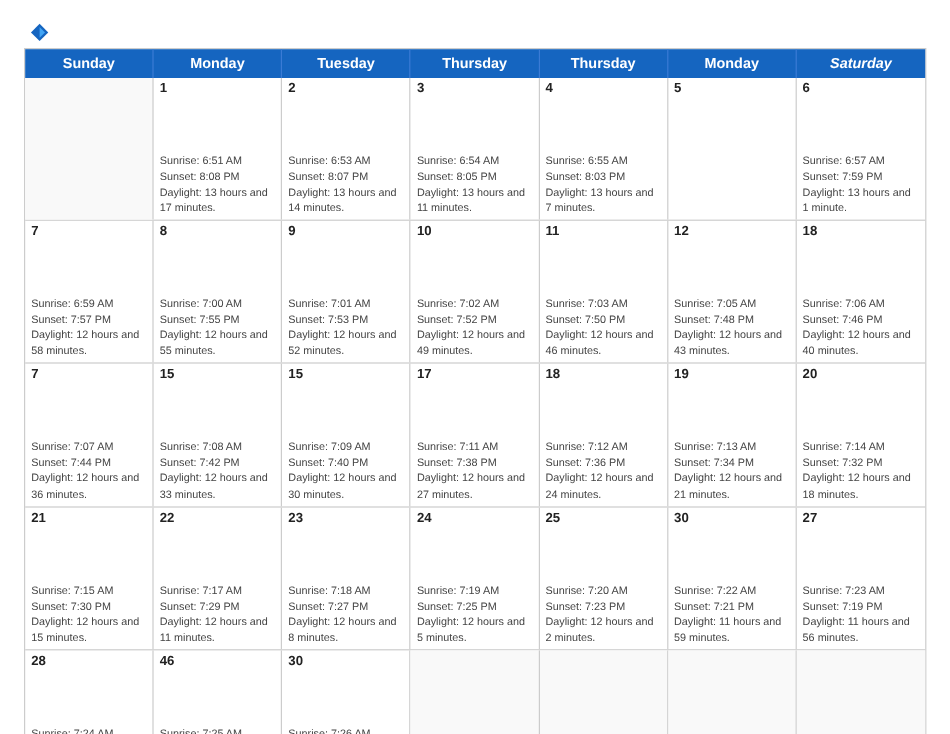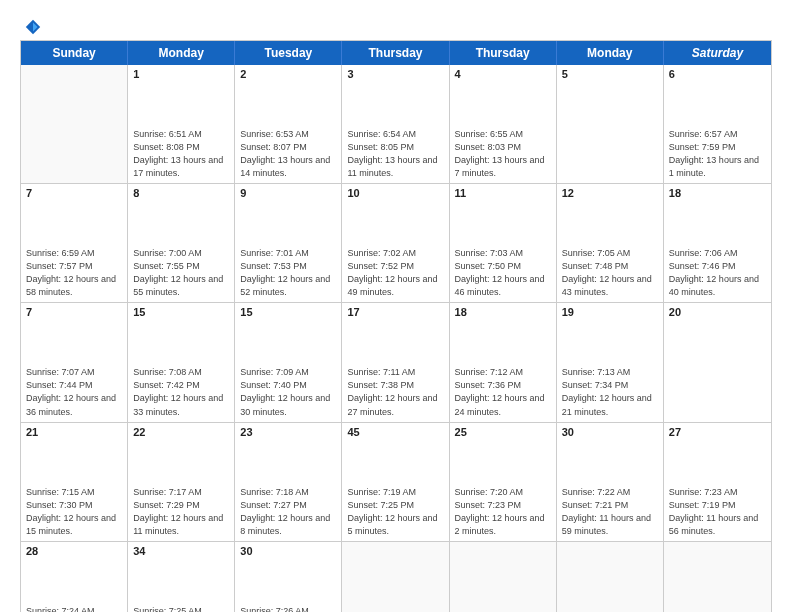--- a/index.html
+++ b/index.html
@@ -221,37 +221,38 @@
           <div class="cal-cell">
             <div class="day-num">18</div>
             <div class="cell-info">Sunrise: 7:12 AM<br>Sunset: 7:36 PM<br>Daylight: 12 hours and 24 minutes.</div>
           </div>
           <div class="cal-cell">
             <div class="day-num">19</div>
             <div class="cell-info">Sunrise: 7:13 AM<br>Sunset: 7:34 PM<br>Daylight: 12 hours and 21 minutes.</div>
           </div>
           <div class="cal-cell">
             <div class="day-num">20</div>
+            <div class="cell-info">Sunrise: 7:14 AM<br>Sunset: 7:32 PM<br>Daylight: 12 hours and 18 minutes.</div>
           </div>
         </div>
         <div class="cal-row">
           <div class="cal-cell">
             <div class="day-num">21</div>
             <div class="cell-info">Sunrise: 7:15 AM<br>Sunset: 7:30 PM<br>Daylight: 12 hours and 15 minutes.</div>
           </div>
           <div class="cal-cell">
             <div class="day-num">22</div>
             <div class="cell-info">Sunrise: 7:17 AM<br>Sunset: 7:29 PM<br>Daylight: 12 hours and 11 minutes.</div>
           </div>
           <div class="cal-cell">
             <div class="day-num">23</div>
             <div class="cell-info">Sunrise: 7:18 AM<br>Sunset: 7:27 PM<br>Daylight: 12 hours and 8 minutes.</div>
           </div>
           <div class="cal-cell">
-            <div class="day-num">45</div>
+            <div class="day-num">24</div>
             <div class="cell-info">Sunrise: 7:19 AM<br>Sunset: 7:25 PM<br>Daylight: 12 hours and 5 minutes.</div>
           </div>
           <div class="cal-cell">
             <div class="day-num">25</div>
             <div class="cell-info">Sunrise: 7:20 AM<br>Sunset: 7:23 PM<br>Daylight: 12 hours and 2 minutes.</div>
           </div>
           <div class="cal-cell">
             <div class="day-num">30</div>
             <div class="cell-info">Sunrise: 7:22 AM<br>Sunset: 7:21 PM<br>Daylight: 11 hours and 59 minutes.</div>
           </div>
@@ -259,21 +260,21 @@
             <div class="day-num">27</div>
             <div class="cell-info">Sunrise: 7:23 AM<br>Sunset: 7:19 PM<br>Daylight: 11 hours and 56 minutes.</div>
           </div>
         </div>
         <div class="cal-row">
           <div class="cal-cell">
             <div class="day-num">28</div>
             <div class="cell-info">Sunrise: 7:24 AM<br>Sunset: 7:17 PM<br>Daylight: 11 hours and 53 minutes.</div>
           </div>
           <div class="cal-cell">
-            <div class="day-num">34</div>
+            <div class="day-num">46</div>
             <div class="cell-info">Sunrise: 7:25 AM<br>Sunset: 7:15 PM<br>Daylight: 11 hours and 49 minutes.</div>
           </div>
           <div class="cal-cell">
             <div class="day-num">30</div>
             <div class="cell-info">Sunrise: 7:26 AM<br>Sunset: 7:13 PM<br>Daylight: 11 hours and 46 minutes.</div>
           </div>
           <div class="cal-cell empty"></div>
           <div class="cal-cell empty"></div>
           <div class="cal-cell empty"></div>
           <div class="cal-cell empty"></div>

